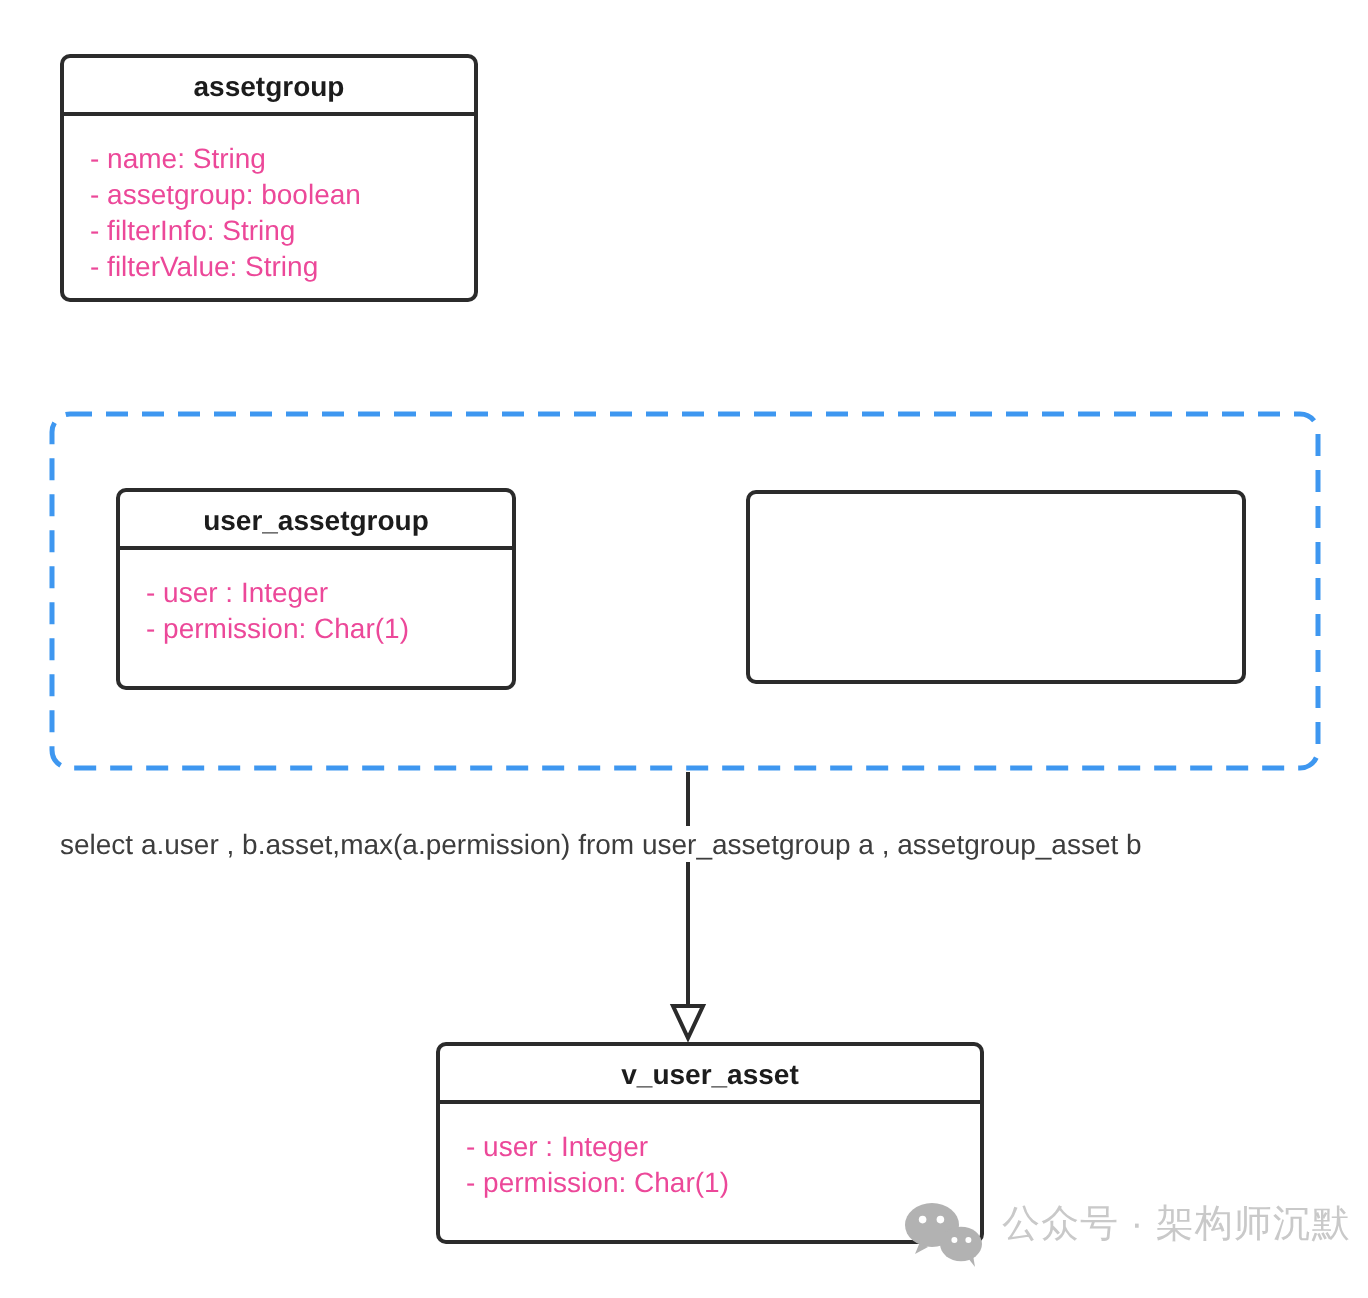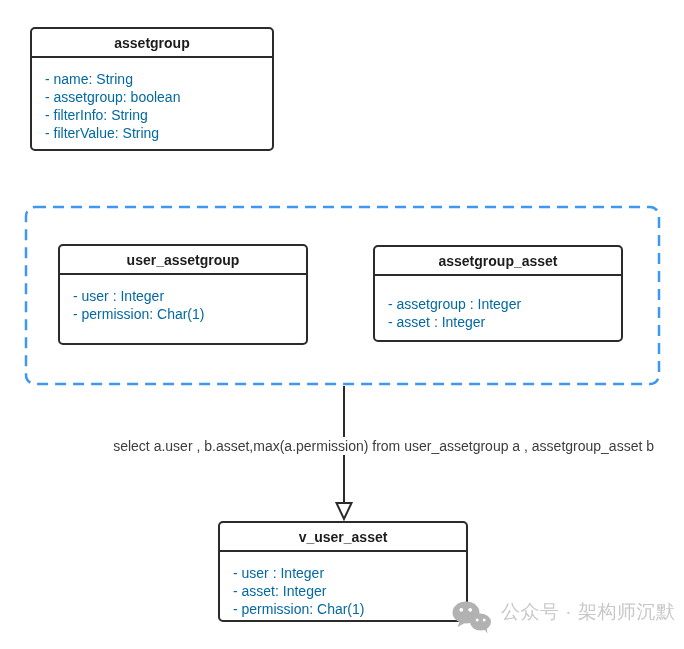--- a/index.html
+++ b/index.html
@@ -29,30 +29,30 @@
     font-weight: 700;
     font-size: 14px;
     color: #1c1c1c;
     padding: 6px 4px 5px 4px;
     border-bottom: 2px solid #2b2b2b;
     white-space: nowrap;
   }
   .class-fields {
     padding: 12px 8px 6px 13px;
     font-size: 14px;
-    color: #0369a1;
+    color: #ec4899;
     line-height: 18px;
     white-space: nowrap;
   }
   .fields-pad-lg { padding-top: 19px; }
   .sql-note {
     position: absolute;
-    left: 30px; top: 437px; width: 624px;
+    left: 30px; top: 413px; width: 624px;
     background: #ffffff;
-    text-align: right;
+    text-align: left;
     font-size: 14px;
     line-height: 18px;
     color: #3d3d3d;
     white-space: nowrap;
   }
   .watermark {
     position: absolute;
     left: 451px; top: 599px;
     height: 40px;
     display: flex;
@@ -70,55 +70,49 @@
 <body>
 
 <div class="canvas">
 
   <svg class="shape-layer" viewBox="0 0 684 649" xmlns="http://www.w3.org/2000/svg">
     <rect x="26" y="207" width="633" height="177" rx="9" ry="9" fill="none" stroke="#3e97f0" stroke-width="2.5" stroke-dasharray="11 7"></rect>
     <line x1="344" y1="386" x2="344" y2="503" stroke="#2b2b2b" stroke-width="2"></line>
     <polygon points="336.5,503 351.5,503 344,519" fill="#ffffff" stroke="#2b2b2b" stroke-width="2" stroke-linejoin="miter"></polygon>
   </svg>
 
-  <div class="class-box" style="left:30px; top:27px; width:244px; height:124px;">
+  <div class="class-box" style="left:30px; top:27px; width:209px; height:124px;">
     <div class="class-title">assetgroup</div>
     <div class="class-fields">
       <div>- name: String</div>
       <div>- assetgroup: boolean</div>
       <div>- filterInfo: String</div>
       <div>- filterValue: String</div>
     </div>
   </div>
 
-  <div class="class-box" style="left:58px; top:244px; width:250px; height:101px;">
+  <div class="class-box" style="left:58px; top:244px; width:200px; height:101px;">
     <div class="class-title">user_assetgroup</div>
     <div class="class-fields">
       <div>- user : Integer</div>
       <div>- permission: Char(1)</div>
     </div>
   </div>
 
   <div class="class-box" style="left:373px; top:245px; width:250px; height:97px;">
-    <div class="class-title">assetgroup_asset</div>
-    <div class="class-fields fields-pad-lg">
-      <div>- assetgroup : Integer</div>
-      <div>- asset : Integer</div>
-    </div>
   </div>
 
   <div class="sql-note">
     <div>select a.user , b.asset,max(a.permission) from user_assetgroup a , assetgroup_asset b</div>
   </div>
 
-  <div class="class-box" style="left:218px; top:521px; width:250px; height:101px;">
+  <div class="class-box" style="left:218px; top:521px; width:274px; height:101px;">
     <div class="class-title">v_user_asset</div>
     <div class="class-fields">
       <div>- user : Integer</div>
-      <div>- asset: Integer</div>
       <div>- permission: Char(1)</div>
     </div>
   </div>
 
   <div class="watermark">
     <svg width="41" height="35" viewBox="0 0 41 35" xmlns="http://www.w3.org/2000/svg">
       <ellipse cx="15" cy="13.5" rx="13.5" ry="11" fill="#b2b2b2"></ellipse>
       <path d="M9 22 L6.5 28 L13 24.5 Z" fill="#b2b2b2"></path>
       <ellipse cx="29.5" cy="23" rx="10.5" ry="8.6" fill="#b2b2b2"></ellipse>
       <path d="M33 30 L36.5 34.5 L35.5 28.5 Z" fill="#b2b2b2"></path>

